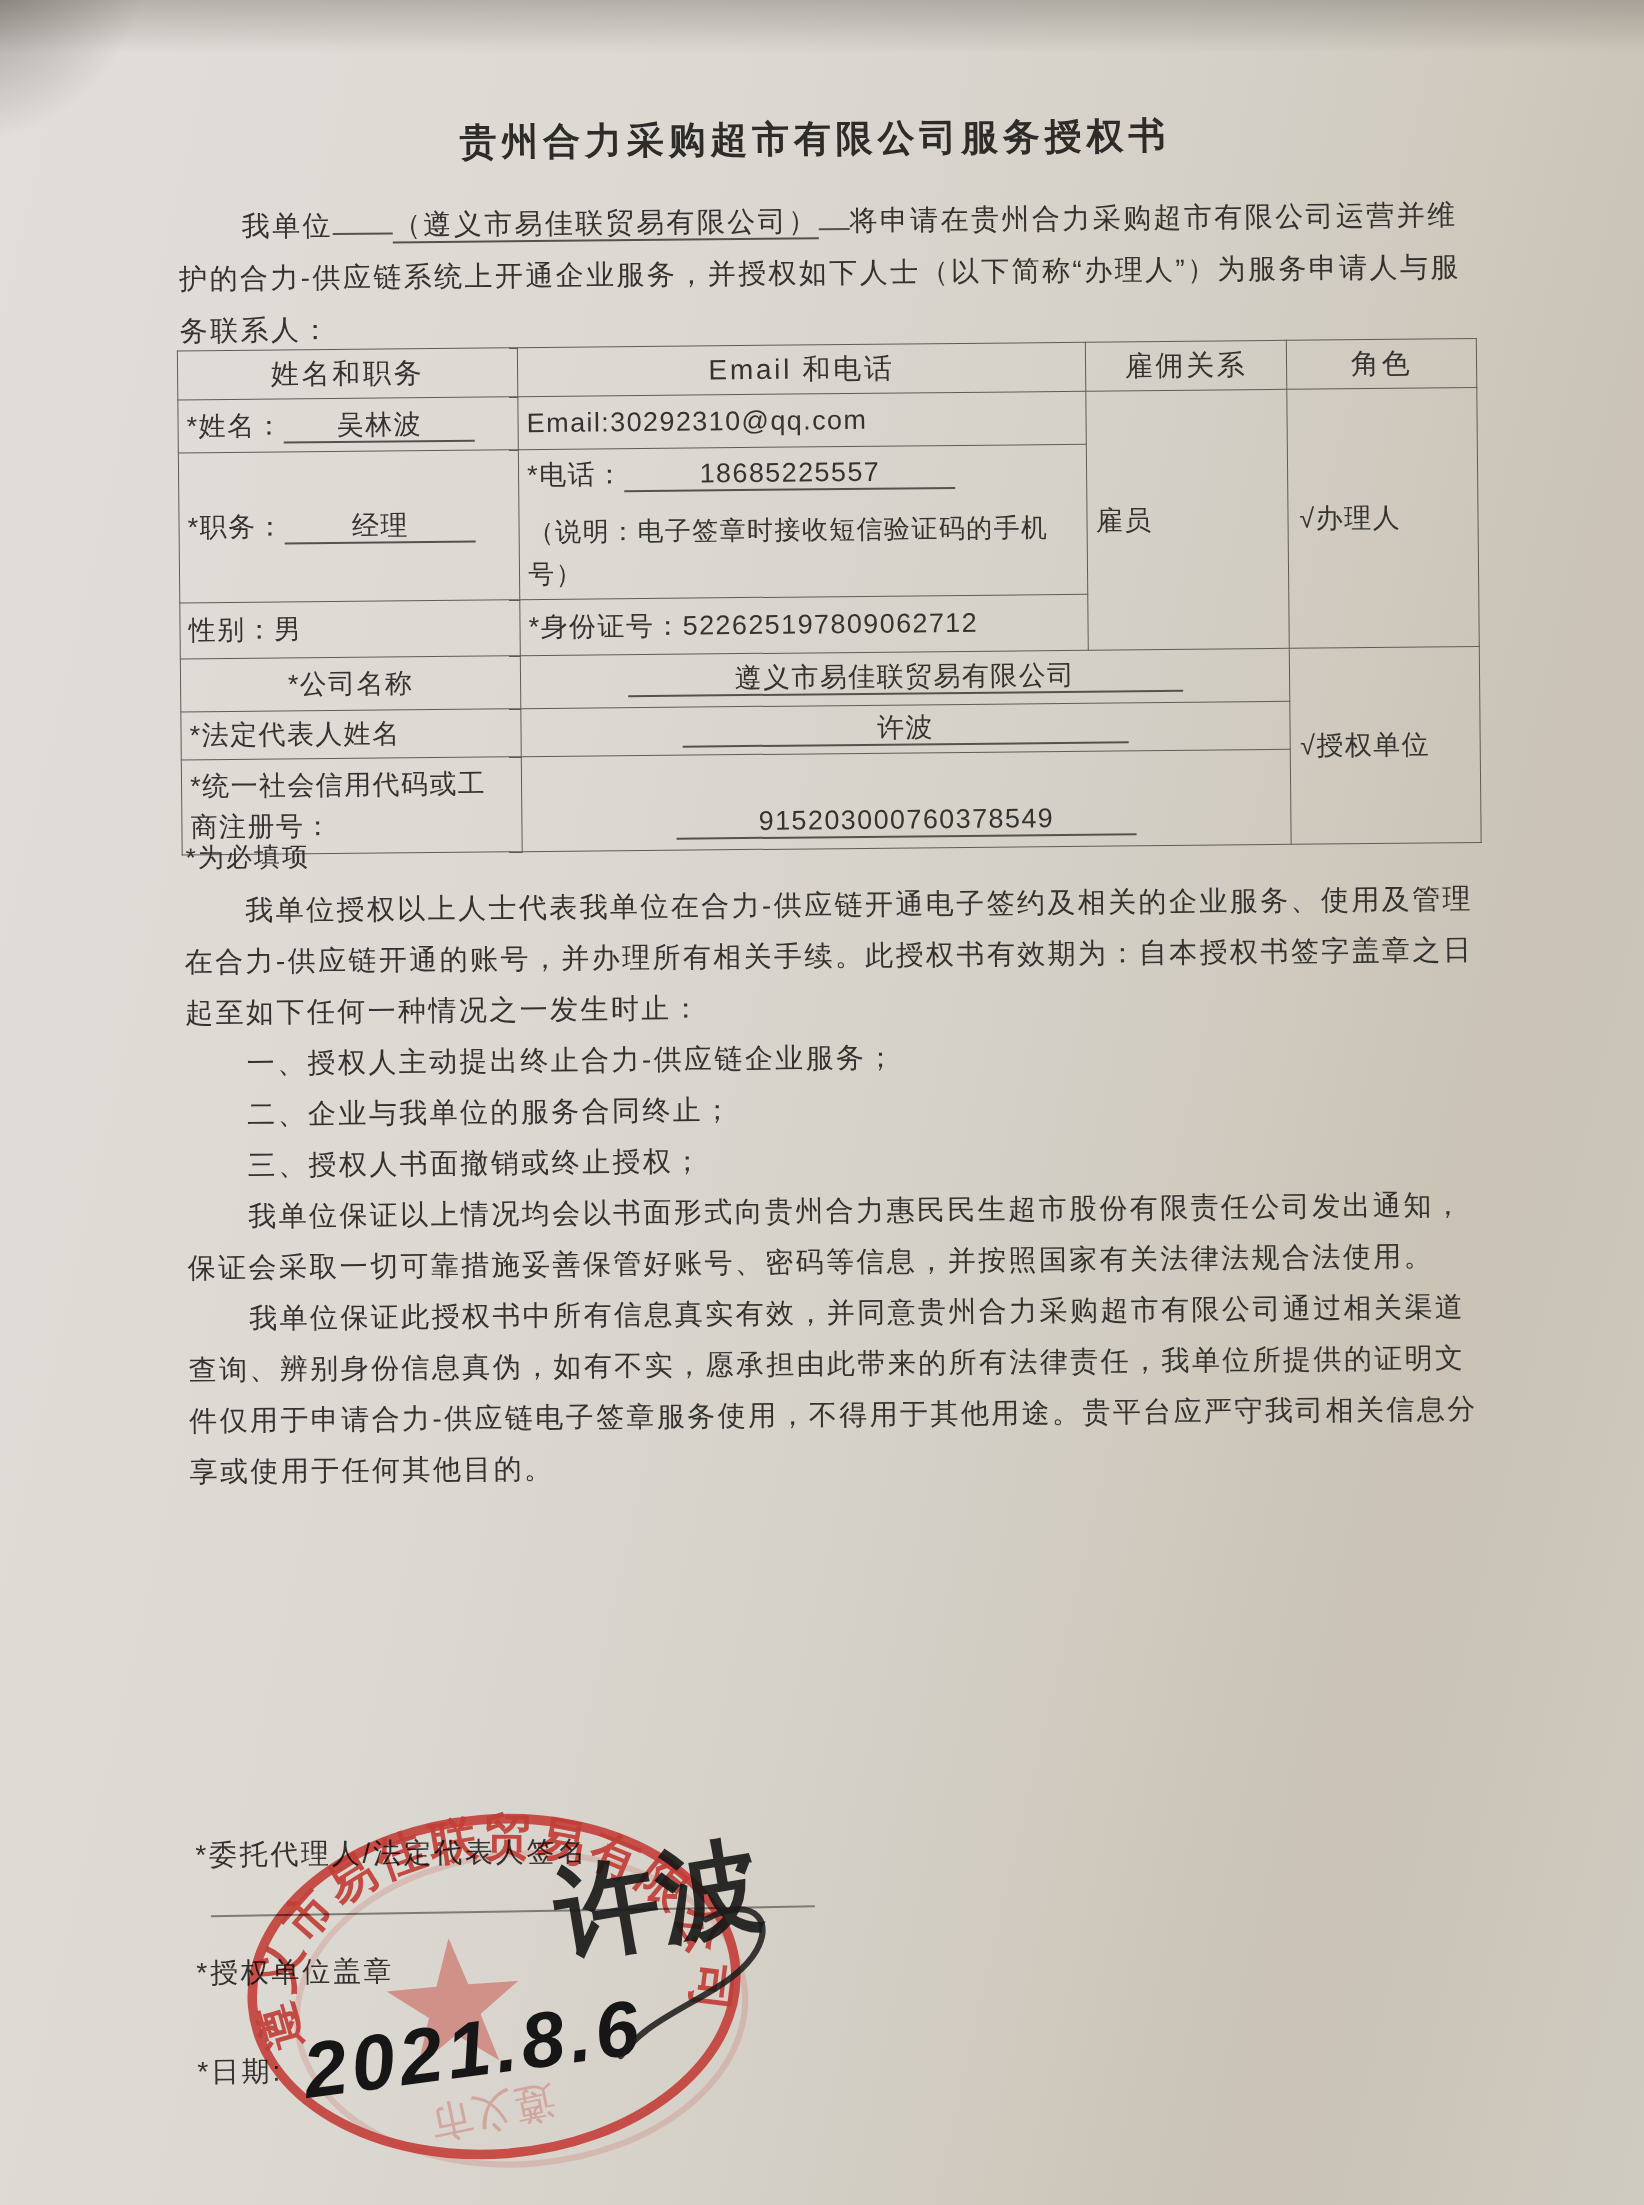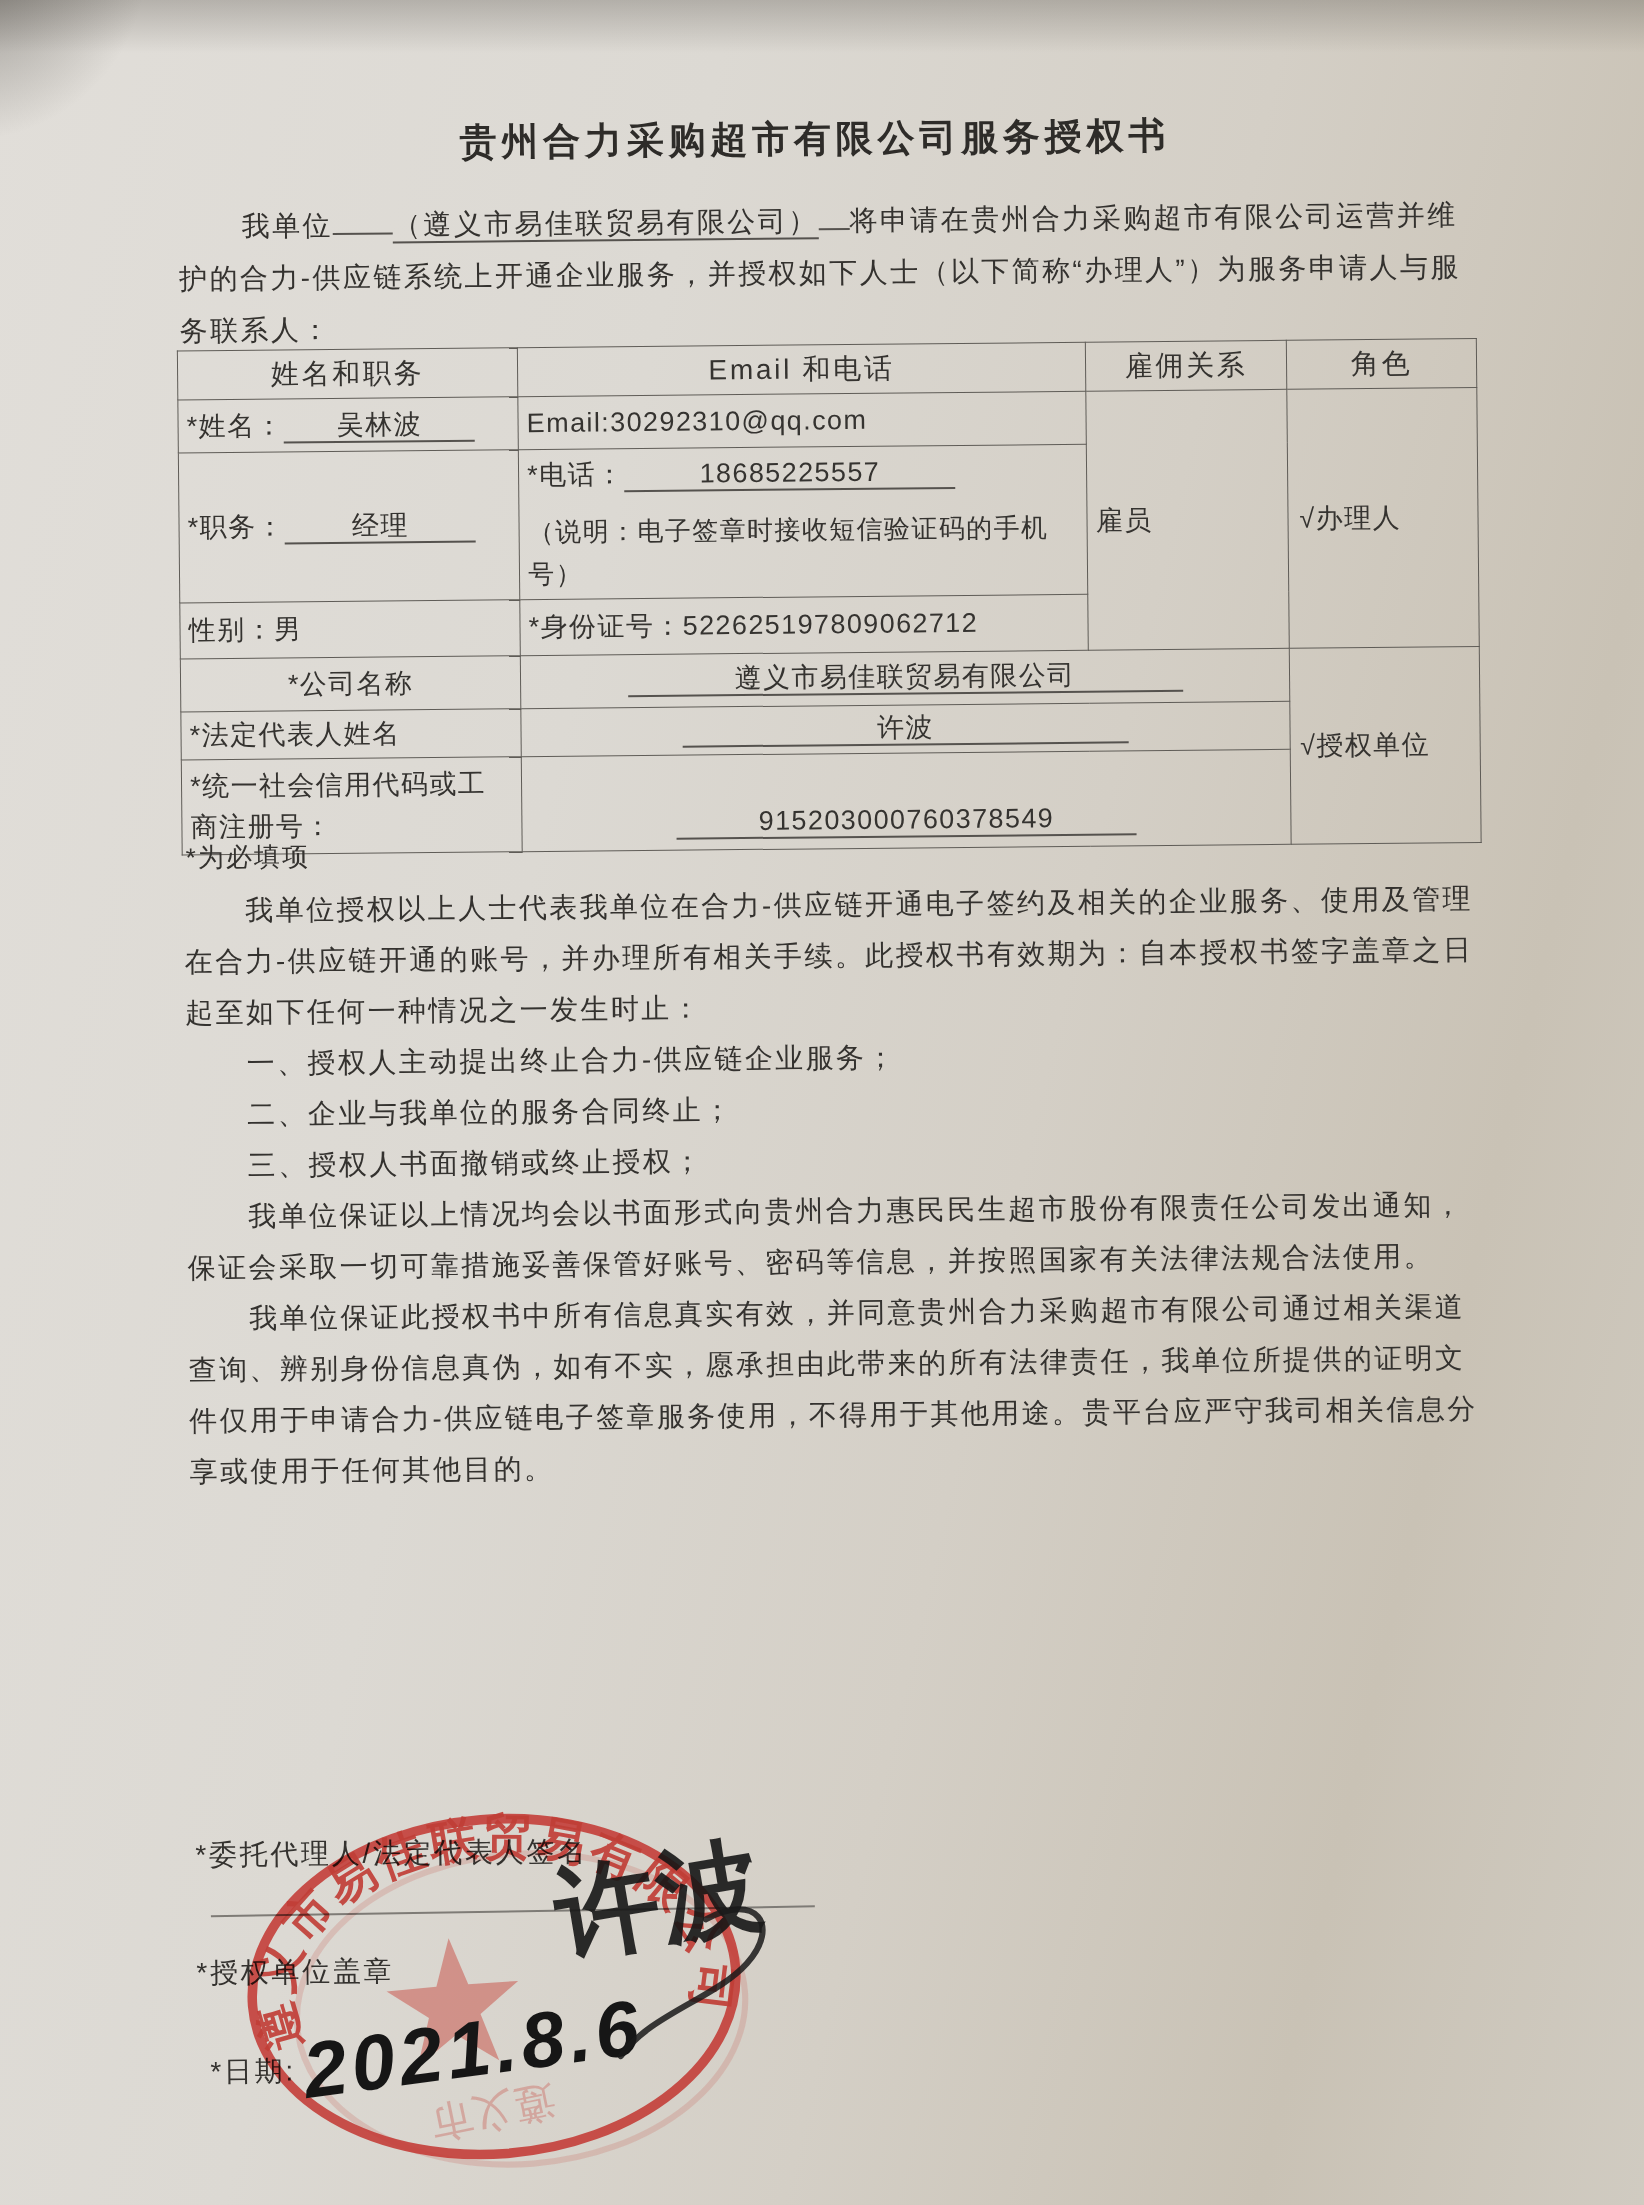--- a/index.html
+++ b/index.html
@@ -136,21 +136,21 @@
       <div class="li">一、授权人主动提出终止合力-供应链企业服务；</div>
       <div class="li">二、企业与我单位的服务合同终止；</div>
       <div class="li">三、授权人书面撤销或终止授权；</div>
       <p>我单位保证以上情况均会以书面形式向贵州合力惠民民生超市股份有限责任公司发出通知，保证会采取一切可靠措施妥善保管好账号、密码等信息，并按照国家有关法律法规合法使用。</p>
       <p>我单位保证此授权书中所有信息真实有效，并同意贵州合力采购超市有限公司通过相关渠道查询、辨别身份信息真伪，如有不实，愿承担由此带来的所有法律责任，我单位所提供的证明文件仅用于申请合力-供应链电子签章服务使用，不得用于其他用途。贵平台应严守我司相关信息分享或使用于任何其他目的。</p>
     </div>
 
     <div class="footer-label" style="top:1830px;left:186px">*委托代理人/法定代表人签名</div>
     <div class="sign-line"></div>
     <div class="footer-label" style="top:1948px;left:186px">*授权单位盖章</div>
-    <div class="footer-label" style="top:2047px;left:199px">*日期:</div>
+    <div class="footer-label" style="top:2047px;left:186px">*日期:</div>
 
     <div class="date-hand">2021.8.6</div>
 
     <div class="seal-wrap">
       <svg width="538" height="381" viewBox="0 0 790 560">
         <g transform="rotate(-4 395 270)" opacity="0.93">
           <ellipse cx="430" cy="302" rx="330" ry="228" fill="none" stroke="#c9564e" stroke-width="9" opacity="0.22"></ellipse>
           <ellipse cx="393" cy="266" rx="356" ry="246" fill="none" stroke="#c2332d" stroke-width="14" opacity="0.9"></ellipse>
           <path id="sealArc" d="M 108 323 A 298 196 0 1 1 678 323" fill="none"></path>
           <text font-size="70" font-weight="bold" fill="#bf332c" letter-spacing="6" opacity="0.92">

